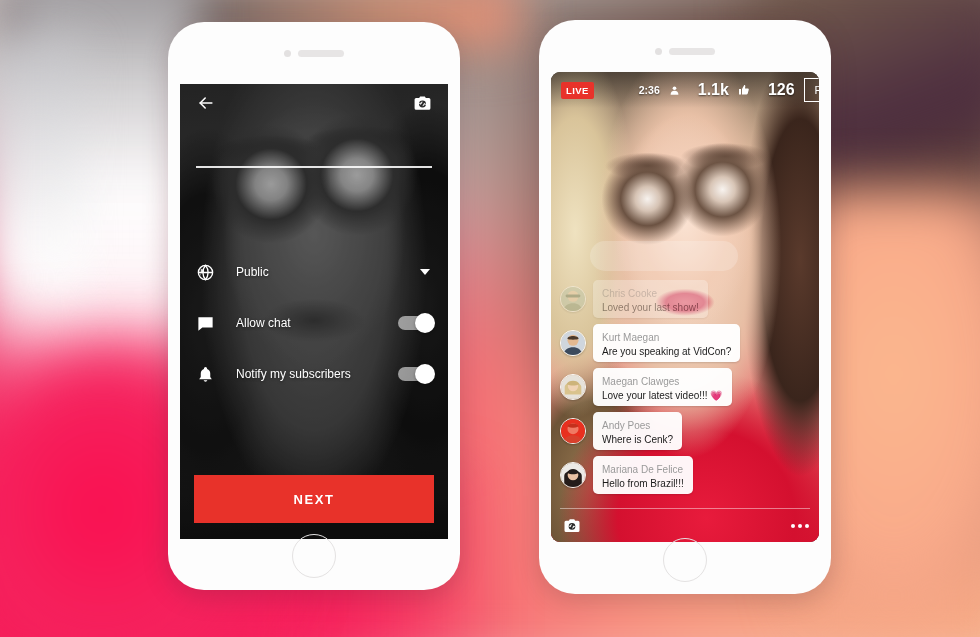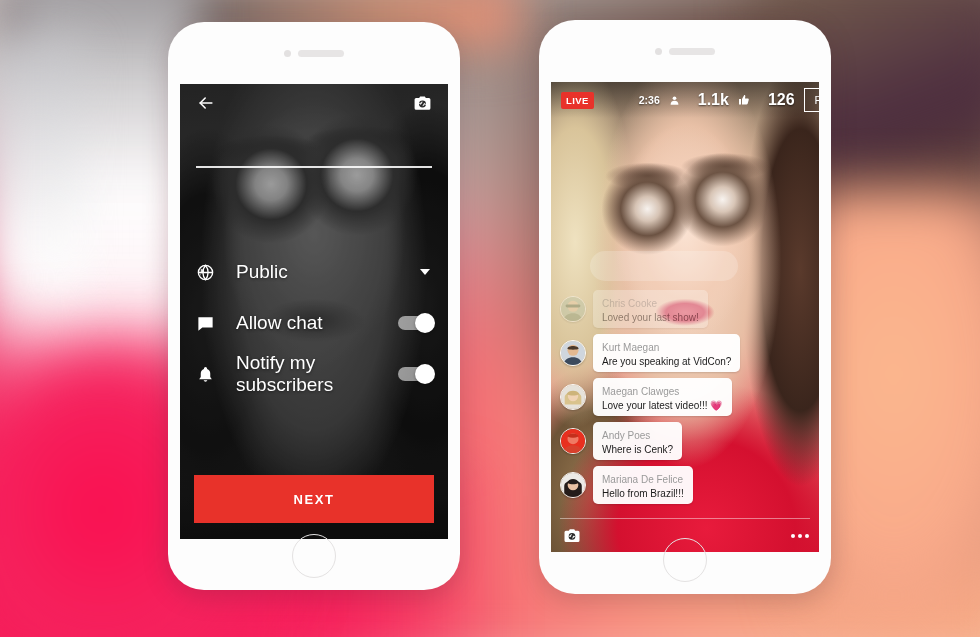--- a/index.html
+++ b/index.html
@@ -86,21 +86,21 @@
     border:1.3px solid #e4e2e2; background:transparent;
   }
   .phone-1 .home-btn { bottom:12px; }
   .phone-2 .home-btn { bottom:12px; }
 
   .screen {
     position:absolute; left:12px; right:12px;
     overflow:hidden; background:#111;
   }
   .phone-1 .screen { top:62px; height:455px; }
-  .phone-2 .screen { top:62px; height:470px; }
+  .phone-2 .screen { top:52px; height:470px;border-radius:9px; }
 
   
   .vid1 {
     position:absolute; inset:0;
     background:
       radial-gradient(circle at 34% 22%, #f2f0ee 0%, #cfcbc8 4%, #474442 9%, rgba(71,68,66,0) 15%),
       radial-gradient(circle at 66% 20%, #f4f2f0 0%, #d2cecb 4%, #494644 9%, rgba(73,70,68,0) 15%),
       radial-gradient(ellipse 28% 5% at 34% 15%, #2b2927 0%, rgba(43,41,39,0) 75%),
       radial-gradient(ellipse 30% 5% at 68% 13%, #2a2826 0%, rgba(42,40,38,0) 75%),
       radial-gradient(ellipse 24% 6% at 50% 52%, #4a4543 0%, rgba(74,69,67,0) 80%),
@@ -133,21 +133,21 @@
     text-shadow:0 1px 3px rgba(0,0,0,.45);
   }
   .title-underline { height:1.5px; background:rgba(255,255,255,.88); margin-top:10px; }
 
   .settings { position:absolute; left:16px; right:16px; top:167px; }
   .srow {
     display:flex; align-items:center; height:42px; margin-bottom:9px;
   }
   .srow .sico { width:34px; flex:0 0 34px; line-height:0; }
   .srow .slabel {
-    flex:1; color:#fff; font-size:19px;
+    flex:1; color:#fff; font-size:12px;
     text-shadow:0 1px 3px rgba(0,0,0,.5); padding-left:6px;
   }
   .caret {
     width:0;height:0;border-left:5px solid transparent;border-right:5px solid transparent;
     border-top:6px solid #fff; margin-right:2px;
   }
   .toggle {
     width:34px; height:14px; border-radius:8px;
     background:rgba(255,255,255,.55); position:relative;
   }

